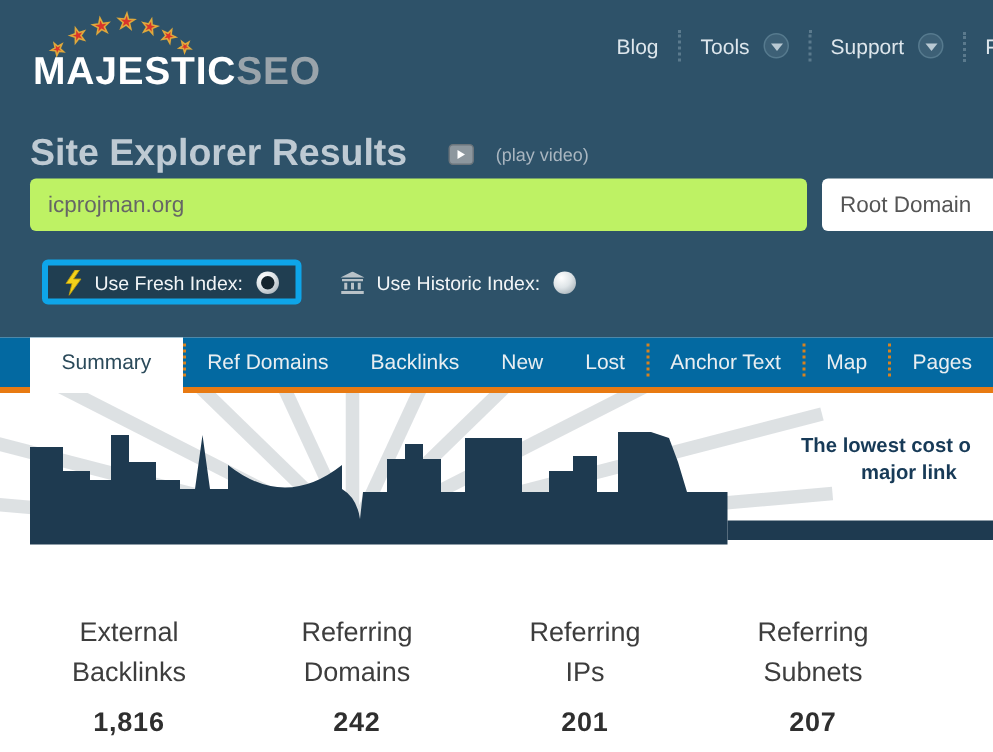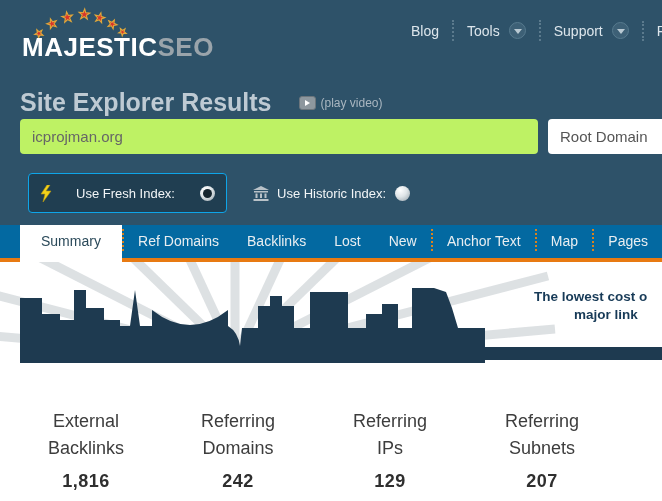--- a/index.html
+++ b/index.html
@@ -64,21 +64,21 @@
   .video-icon {
     width:17px; height:14px; margin-left:28px;
     background:#8d979e; border:1px solid #6b757c; border-radius:3px;
     position:relative;
   }
   .video-icon::after {
     content:""; position:absolute; left:5px; top:3px;
     border-top:3px solid transparent; border-bottom:3px solid transparent;
     border-left:5px solid #ffffff;
   }
-  .play-video { color:#a9b6c0; font-size:12px; margin-left:4px; }
+  .play-video { color:#a9b6c0; font-size:12px; margin-left:14px; }
 
   
   .search-row { position:absolute; left:20px; top:119px; display:flex; }
   .search-input {
     width:518px; height:35px;
     border:none; border-radius:4px;
     background:#bef264;
     font-family:"Liberation Sans","DejaVu Sans",sans-serif;
     font-size:15px; color:#666666;
     padding:0 12px; outline:none;
@@ -89,24 +89,23 @@
     background:#ffffff; border-radius:4px;
     font-size:15px; color:#555555;
     line-height:35px; padding:0 12px;
     cursor:pointer;
   }
 
   
   .toggles { position:absolute; left:28px; top:173px; display:flex; align-items:center; }
   .fresh-pill {
     display:flex; align-items:center;
-    background:#203e51; border:1px solid #0ea5e9; border-radius:4px;
-    height:40px; padding:0 11px;
+    background:#203e51; border:4px solid #0ea5e9; border-radius:4px;
+    height:30px; padding:0 11px;
     cursor:pointer;
-    gap:16px;
   }
   .toggle-label { color:#f2f5f7; font-size:13px; margin:0 9px 0 8px; }
   .historic-group { display:flex; align-items:flex-start; margin-left:26px; cursor:pointer; }
   .radio {
     width:15px; height:15px; border-radius:50%;
     background:radial-gradient(circle at 35% 28%, #ffffff 0%, #dfe5e8 45%, #93a0a8 100%);
     position:relative;
   }
   .radio.checked::after {
     content:""; position:absolute; left:3px; top:3px;
@@ -234,22 +233,22 @@
     </div>
   </div>
 </div>
 
 <div class="tabbar">
   <div class="tab active">Summary</div>
   <div class="tabsep"></div>
   <div class="sp6"></div>
   <div class="tab">Ref Domains</div>
   <div class="tab">Backlinks</div>
+  <div class="tab">New</div>
   <div class="tab">Lost</div>
-  <div class="tab">New</div>
   <div class="sp2"></div>
   <div class="tabsep"></div>
   <div class="sp6"></div>
   <div class="tab">Anchor Text</div>
   <div class="sp2"></div>
   <div class="tabsep"></div>
   <div class="sp6"></div>
   <div class="tab">Map</div>
   <div class="sp2"></div>
   <div class="tabsep"></div>
@@ -294,20 +293,20 @@
     <div class="stat-value">1,816</div>
   </div>
   <div class="stat">
     <div class="stat-label">Referring
 Domains</div>
     <div class="stat-value">242</div>
   </div>
   <div class="stat">
     <div class="stat-label">Referring
 IPs</div>
-    <div class="stat-value">129</div>
+    <div class="stat-value">201</div>
   </div>
   <div class="stat">
     <div class="stat-label">Referring
 Subnets</div>
     <div class="stat-value">207</div>
   </div>
 </div>
 
 </body></html>

